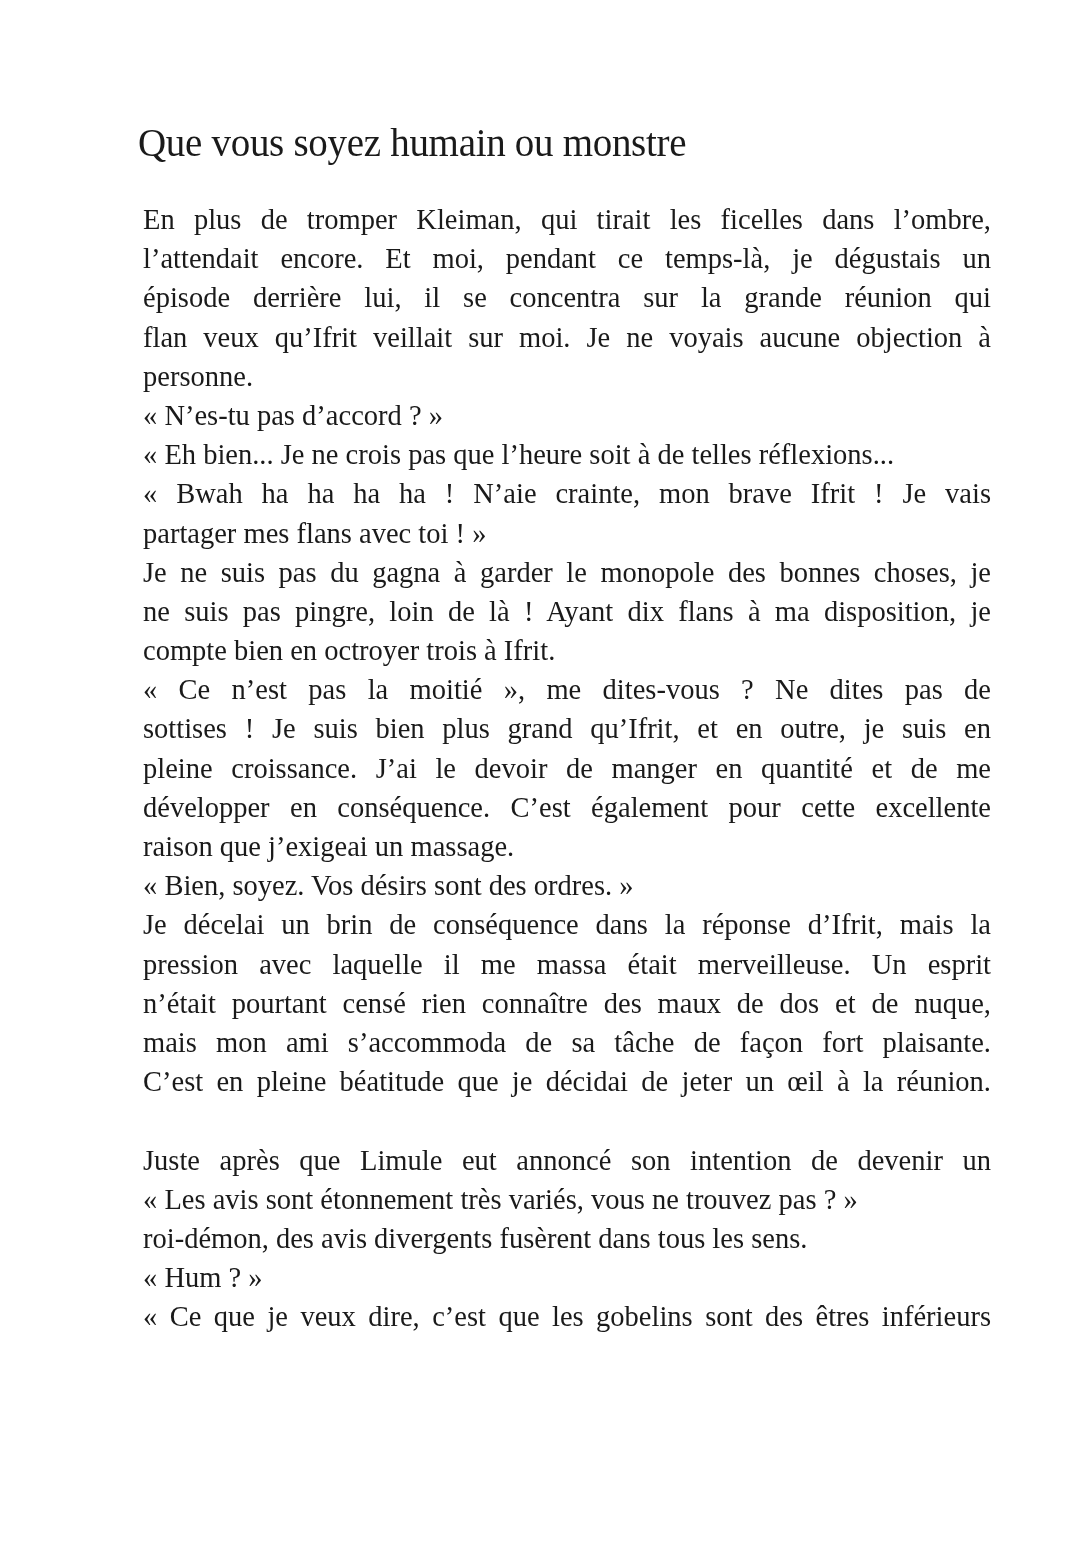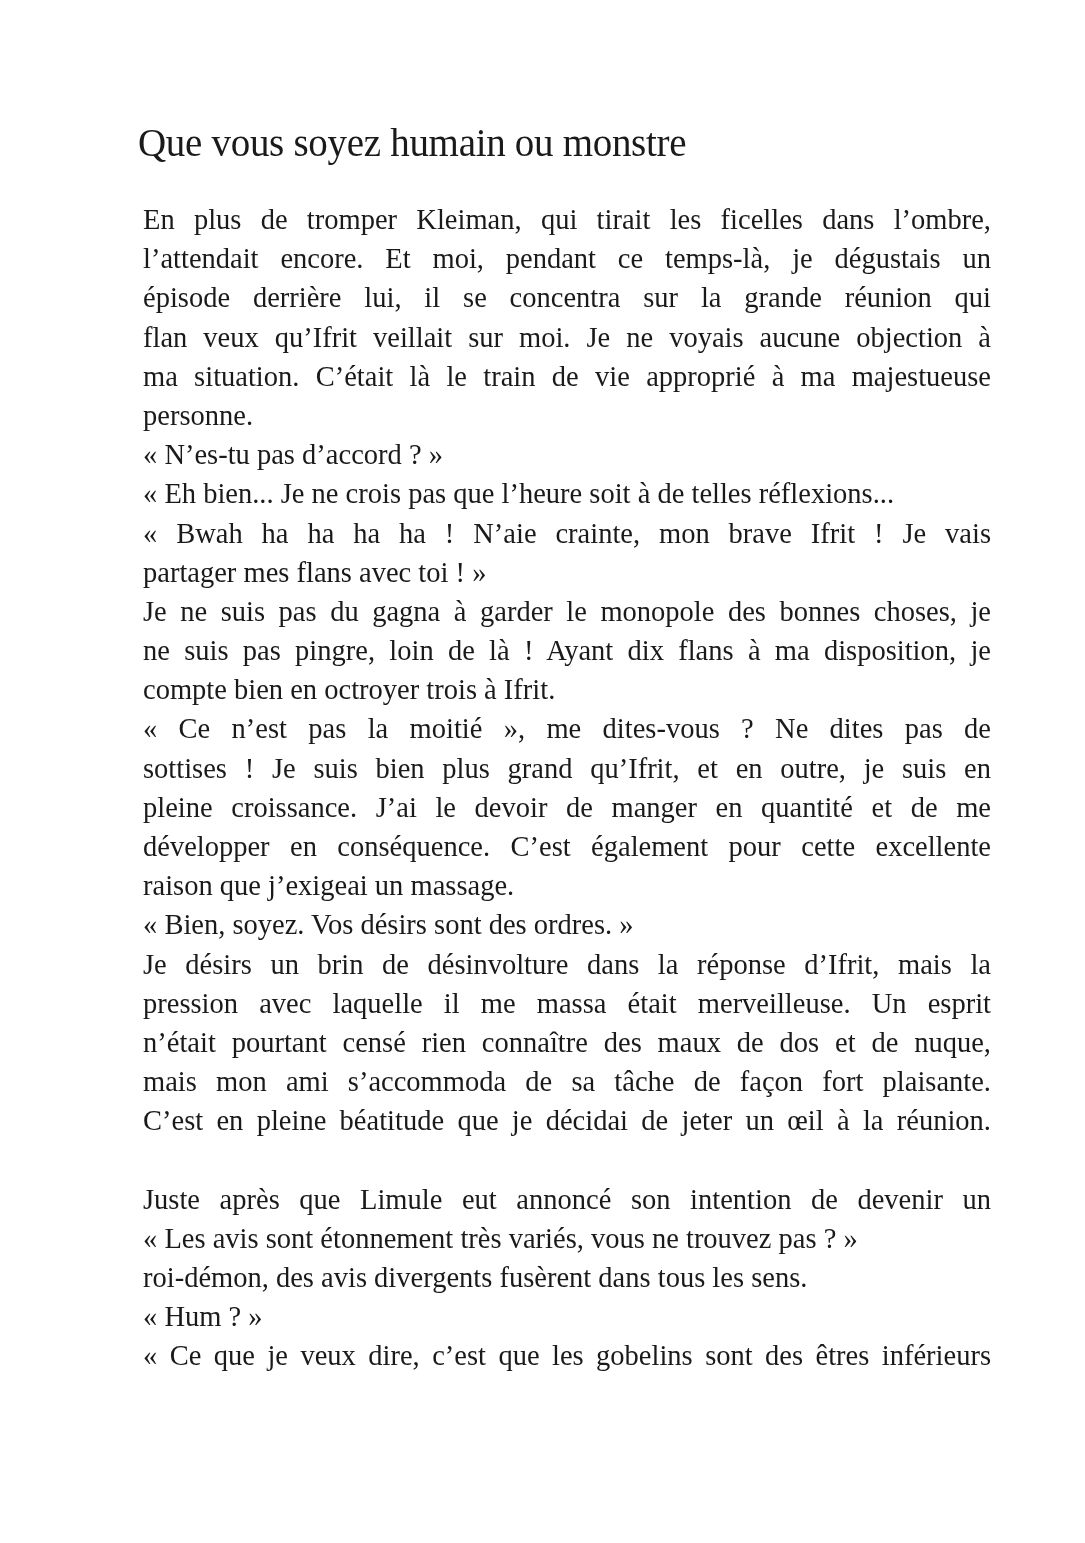--- a/index.html
+++ b/index.html
@@ -16,36 +16,35 @@
 </head>
 <body>
 
 <div class="page">
   <div class="title">Que vous soyez humain ou monstre</div>
   <div class="body" id="body">
       <div class="line j">En plus de tromper Kleiman, qui tirait les ficelles dans l’ombre,</div>
       <div class="line j">l’attendait encore. Et moi, pendant ce temps-là, je dégustais un</div>
       <div class="line j">épisode derrière lui, il se concentra sur la grande réunion qui</div>
       <div class="line j">flan veux qu’Ifrit veillait sur moi. Je ne voyais aucune objection à</div>
-      <div class="line j">ma situation. C’était là le train de vie approprié à ma majestueuse</div>
       <div class="line">personne.</div>
       <div class="line">« N’es-tu pas d’accord ? »</div>
       <div class="line">« Eh bien... Je ne crois pas que l’heure soit à de telles réflexions...</div>
       <div class="line j">« Bwah ha ha ha ha ! N’aie crainte, mon brave Ifrit ! Je vais</div>
       <div class="line">partager mes flans avec toi ! »</div>
       <div class="line j">Je ne suis pas du gagna à garder le monopole des bonnes choses, je</div>
       <div class="line j">ne suis pas pingre, loin de là ! Ayant dix flans à ma disposition, je</div>
       <div class="line">compte bien en octroyer trois à Ifrit.</div>
       <div class="line j">« Ce n’est pas la moitié », me dites-vous ? Ne dites pas de</div>
       <div class="line j">sottises ! Je suis bien plus grand qu’Ifrit, et en outre, je suis en</div>
       <div class="line j">pleine croissance. J’ai le devoir de manger en quantité et de me</div>
       <div class="line j">développer en conséquence. C’est également pour cette excellente</div>
       <div class="line">raison que j’exigeai un massage.</div>
       <div class="line">« Bien, soyez. Vos désirs sont des ordres. »</div>
-      <div class="line j">Je désirs un brin de désinvolture dans la réponse d’Ifrit, mais la</div>
+      <div class="line j">Je décelai un brin de conséquence dans la réponse d’Ifrit, mais la</div>
       <div class="line j">pression avec laquelle il me massa était merveilleuse. Un esprit</div>
       <div class="line j">n’était pourtant censé rien connaître des maux de dos et de nuque,</div>
       <div class="line j">mais mon ami s’accommoda de sa tâche de façon fort plaisante.</div>
       <div class="line j">C’est en pleine béatitude que je décidai de jeter un œil à la réunion.</div>
       <div class="line blank"></div>
       <div class="line j">Juste après que Limule eut annoncé son intention de devenir un</div>
       <div class="line">« Les avis sont étonnement très variés, vous ne trouvez pas ? »</div>
       <div class="line">roi-démon, des avis divergents fusèrent dans tous les sens.</div>
       <div class="line">« Hum ? »</div>
       <div class="line j">« Ce que je veux dire, c’est que les gobelins sont des êtres inférieurs</div>

